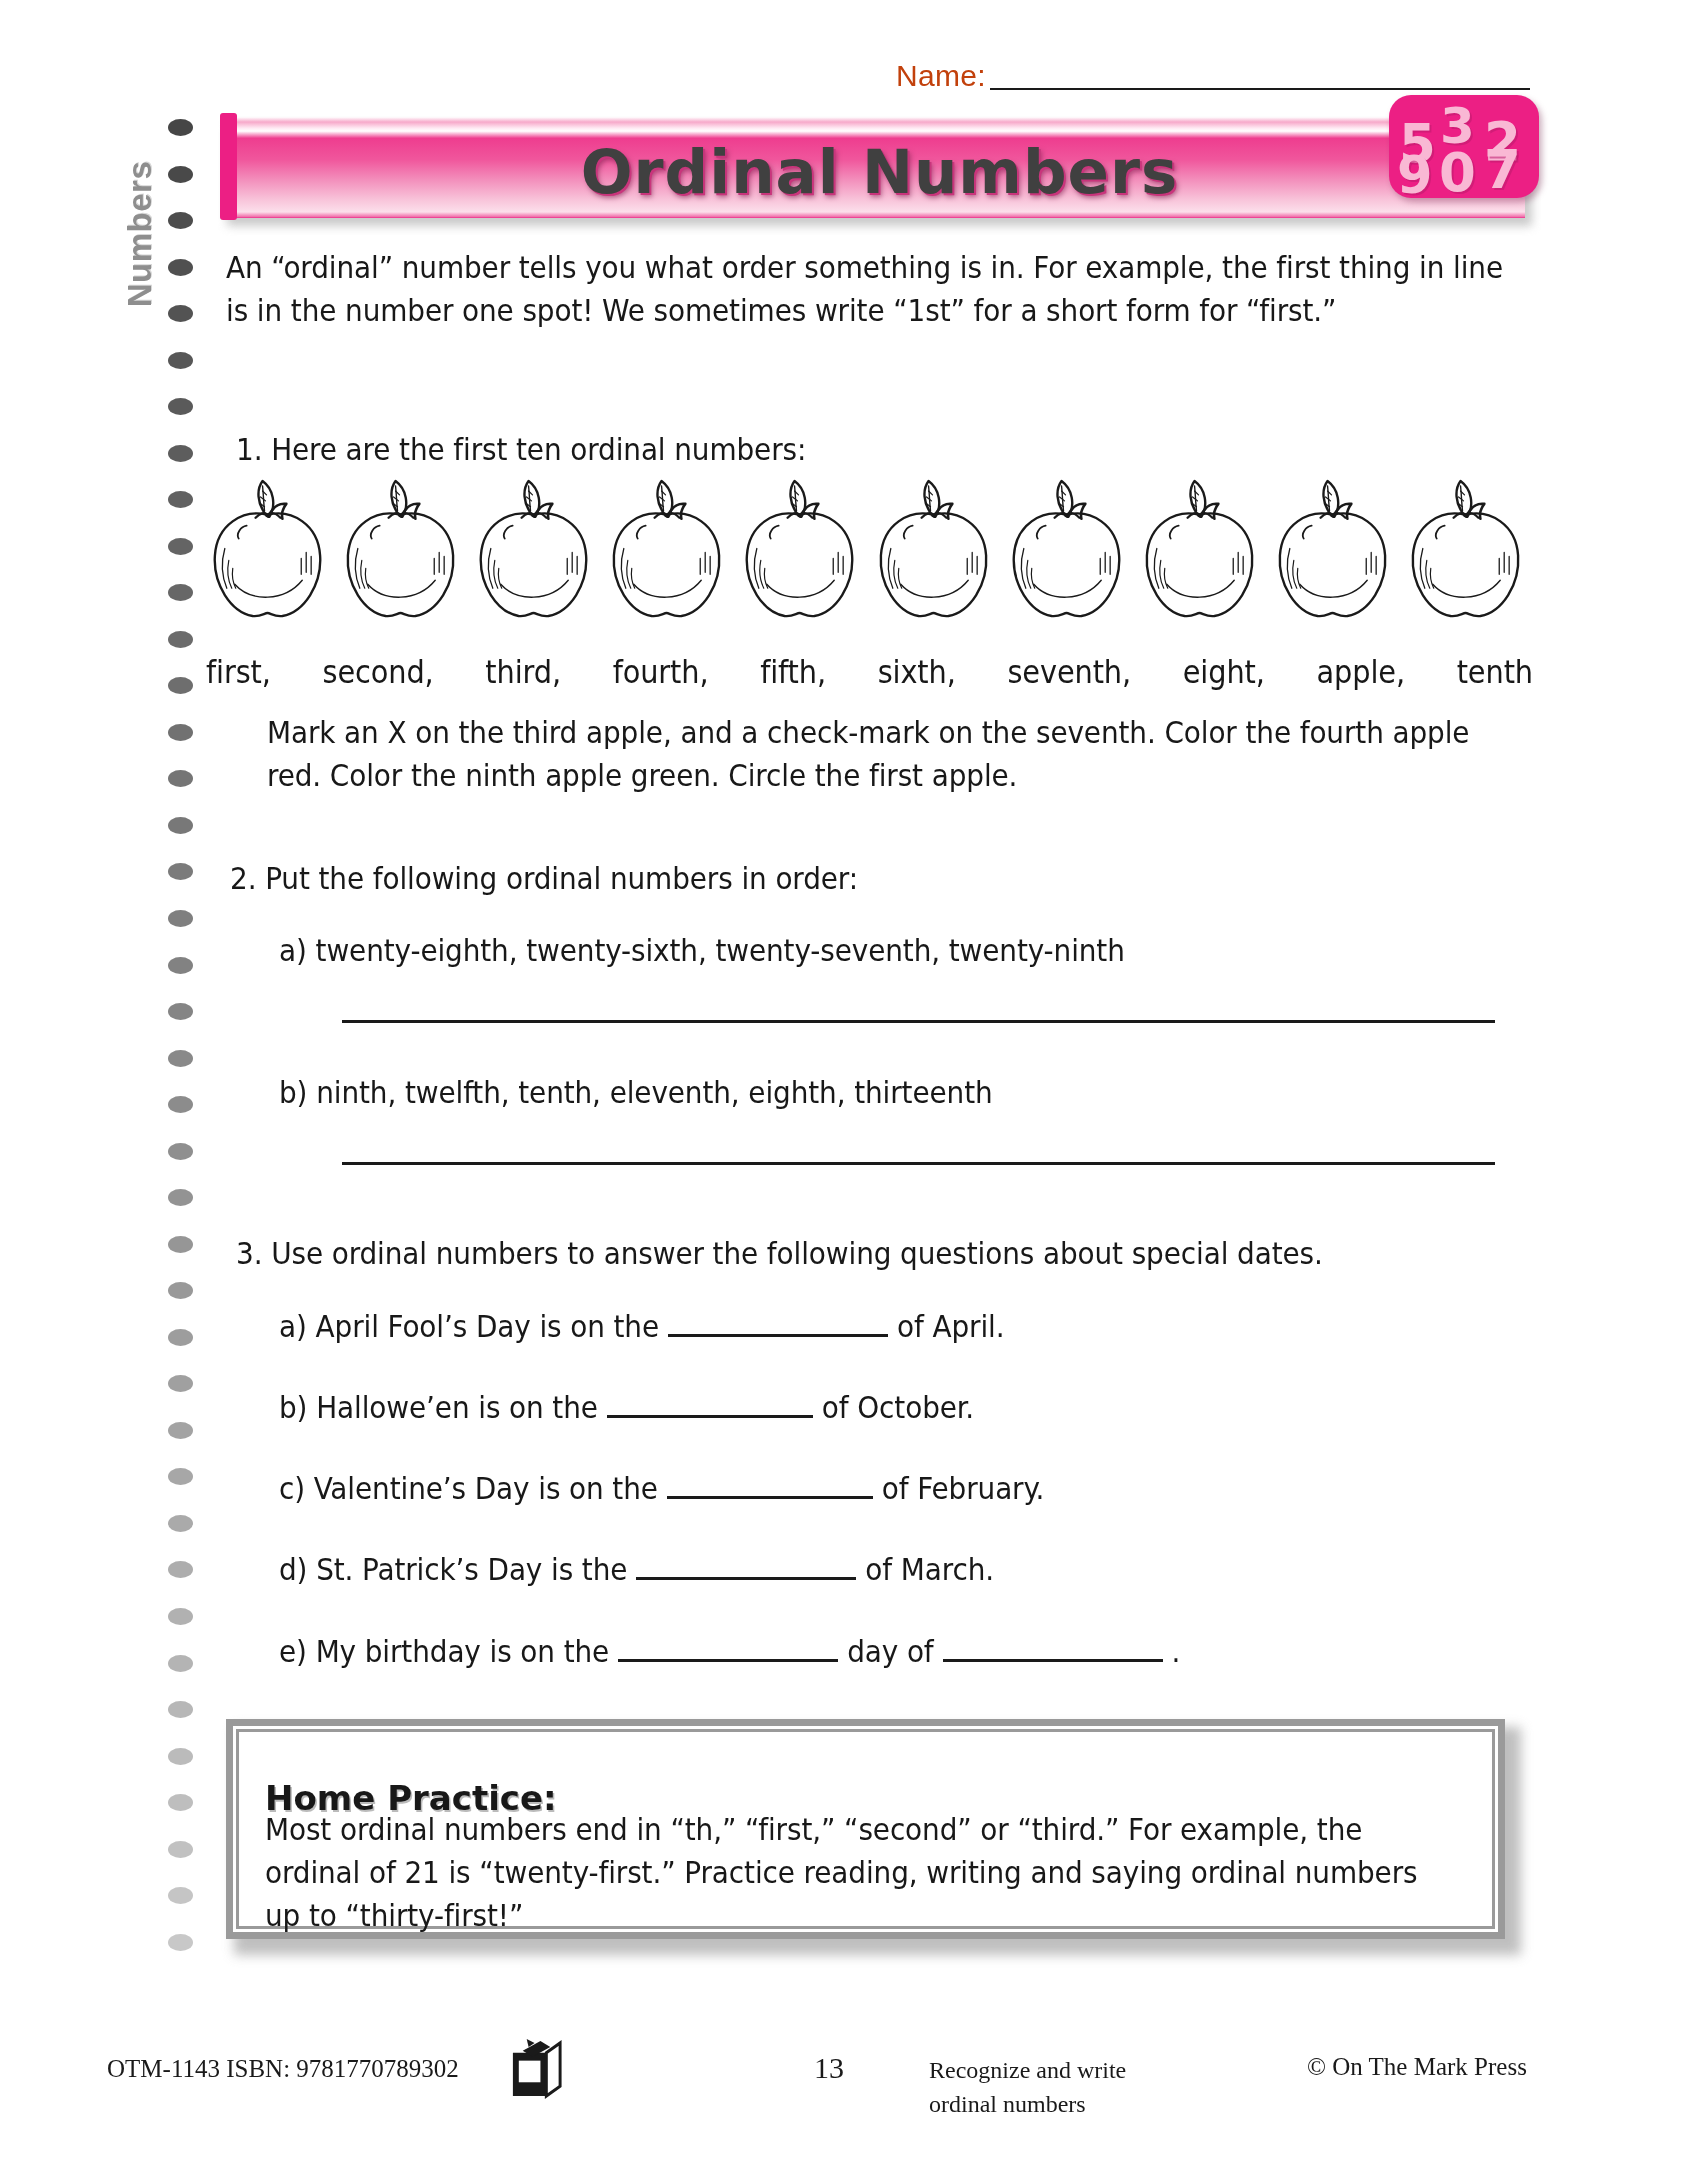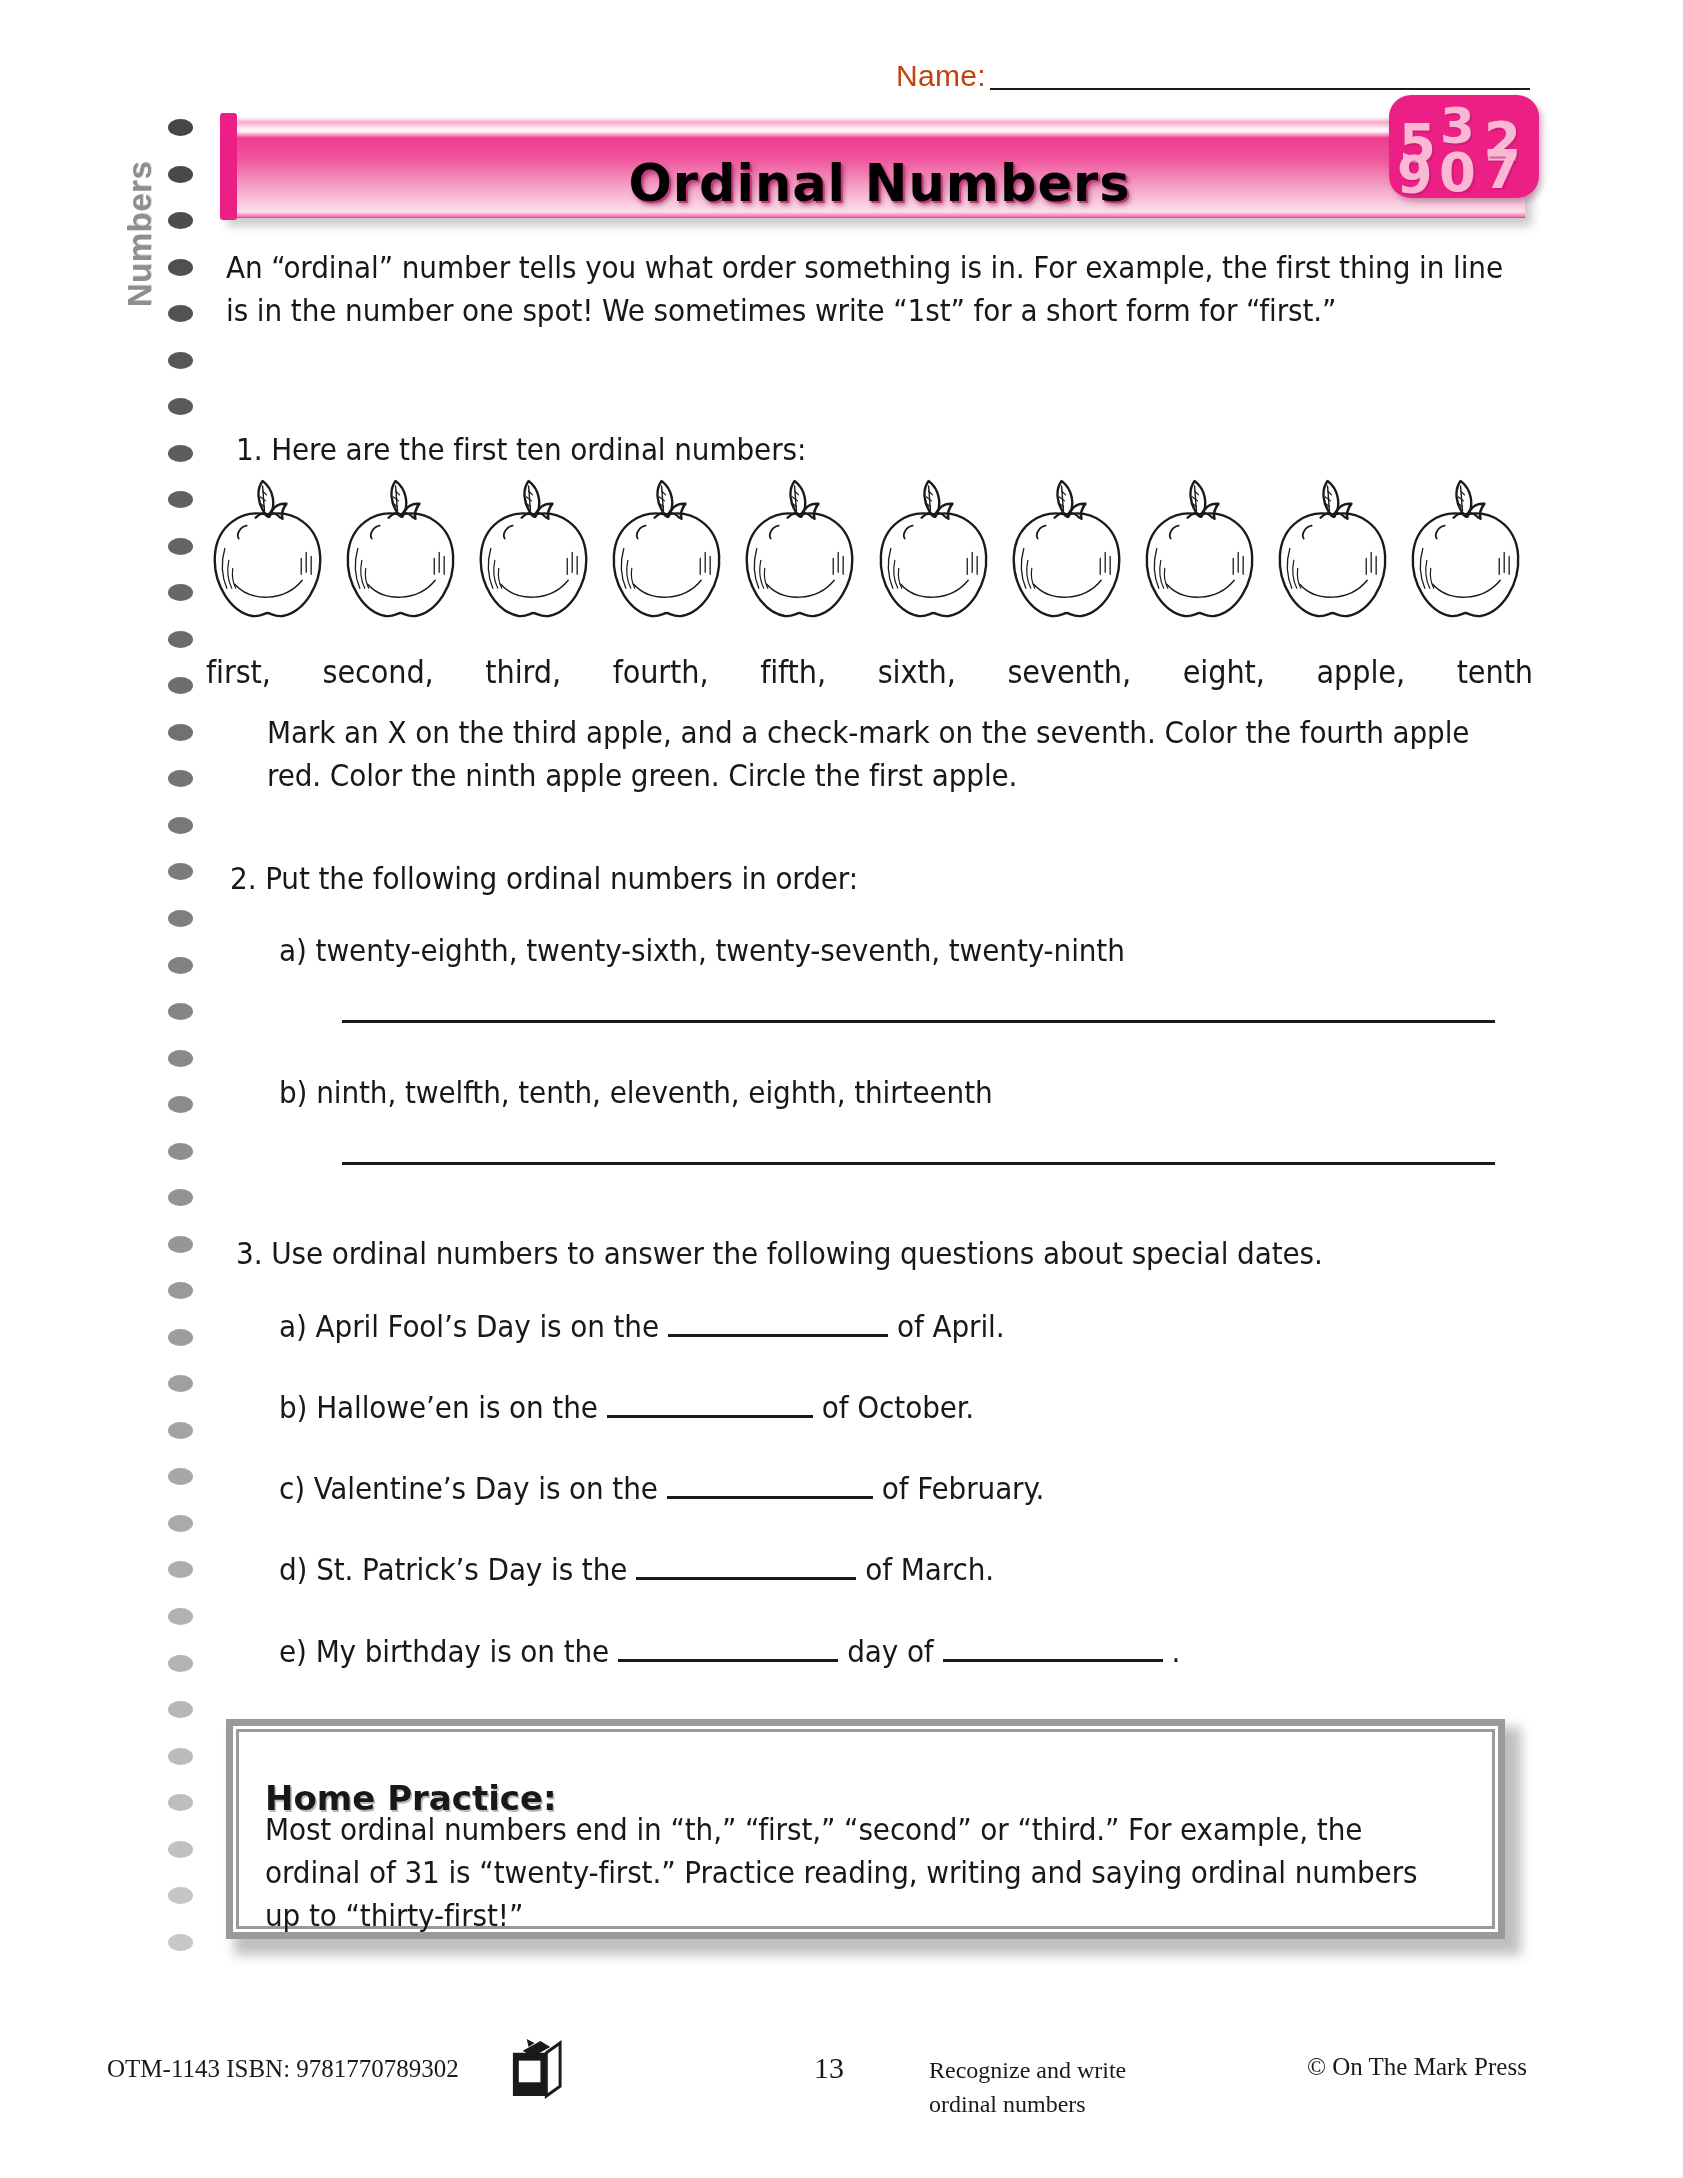--- a/index.html
+++ b/index.html
@@ -124,30 +124,30 @@
       #f8c4da 82%,
       #fcdfeb 94%,
       #f06aa8 99%,
       #ec1f84 100%);
     z-index: 2;
   }
   .banner-title {
     position: absolute;
     left: 14px;
     right: 0;
-    top: 16px;
+    top: 4px;
     height: 101px;
     display: flex;
     align-items: center;
     justify-content: center;
     z-index: 4;
     font-family: "DejaVu Sans", sans-serif;
     font-weight: bold;
-    font-size: 51px;
-    color: #000000;
+    font-size: 61px;
+    color: #404040;
     letter-spacing: 1px;
     text-shadow:
       2px 2px 0 #c9357c,
       3px 4px 5px rgba(120,30,75,.55);
   }
   
   .badge {
     position: absolute;
     right: -14px;
     top: -22px;
@@ -615,21 +615,21 @@
   <span>My birthday is on the</span>
   <span class="blank blank-lg"></span>
   <span>day of</span>
   <span class="blank blank-lg"></span>
   <span>.</span>
 </div>
 
 <div class="hp-shadow"></div>
 <div class="hp-box"></div>
 <div class="hp-title">Home Practice:</div>
-<div class="sheet-text hp-body">Most ordinal numbers end in “th,” “first,” “second” or “third.” For example, the ordinal of 31 is “twenty-first.” Practice reading, writing and saying ordinal numbers up to “thirty-first!”</div>
+<div class="sheet-text hp-body">Most ordinal numbers end in “th,” “first,” “second” or “third.” For example, the ordinal of 21 is “twenty-first.” Practice reading, writing and saying ordinal numbers up to “thirty-first!”</div>
 
 <div class="footer">
   <div class="f-isbn">OTM-1143  ISBN: 9781770789302</div>
   <div class="f-icon">
     <svg width="59" height="61" viewBox="0 0 60 62">
       <path d="M6 14 H40 V58 H6 Z" fill="#1a1a1a"></path>
       <rect x="12" y="22" width="22" height="22" fill="#ffffff"></rect>
       <path d="M40 14 L54 4 L54 48 L40 58 Z" fill="#ffffff" stroke="#1a1a1a" stroke-width="3"></path>
       <path d="M16 12 L34 2 L44 8 L26 18 Z" fill="#1a1a1a"></path>
       <path d="M28 4 L20 0 L22 8 Z" fill="#1a1a1a"></path>

